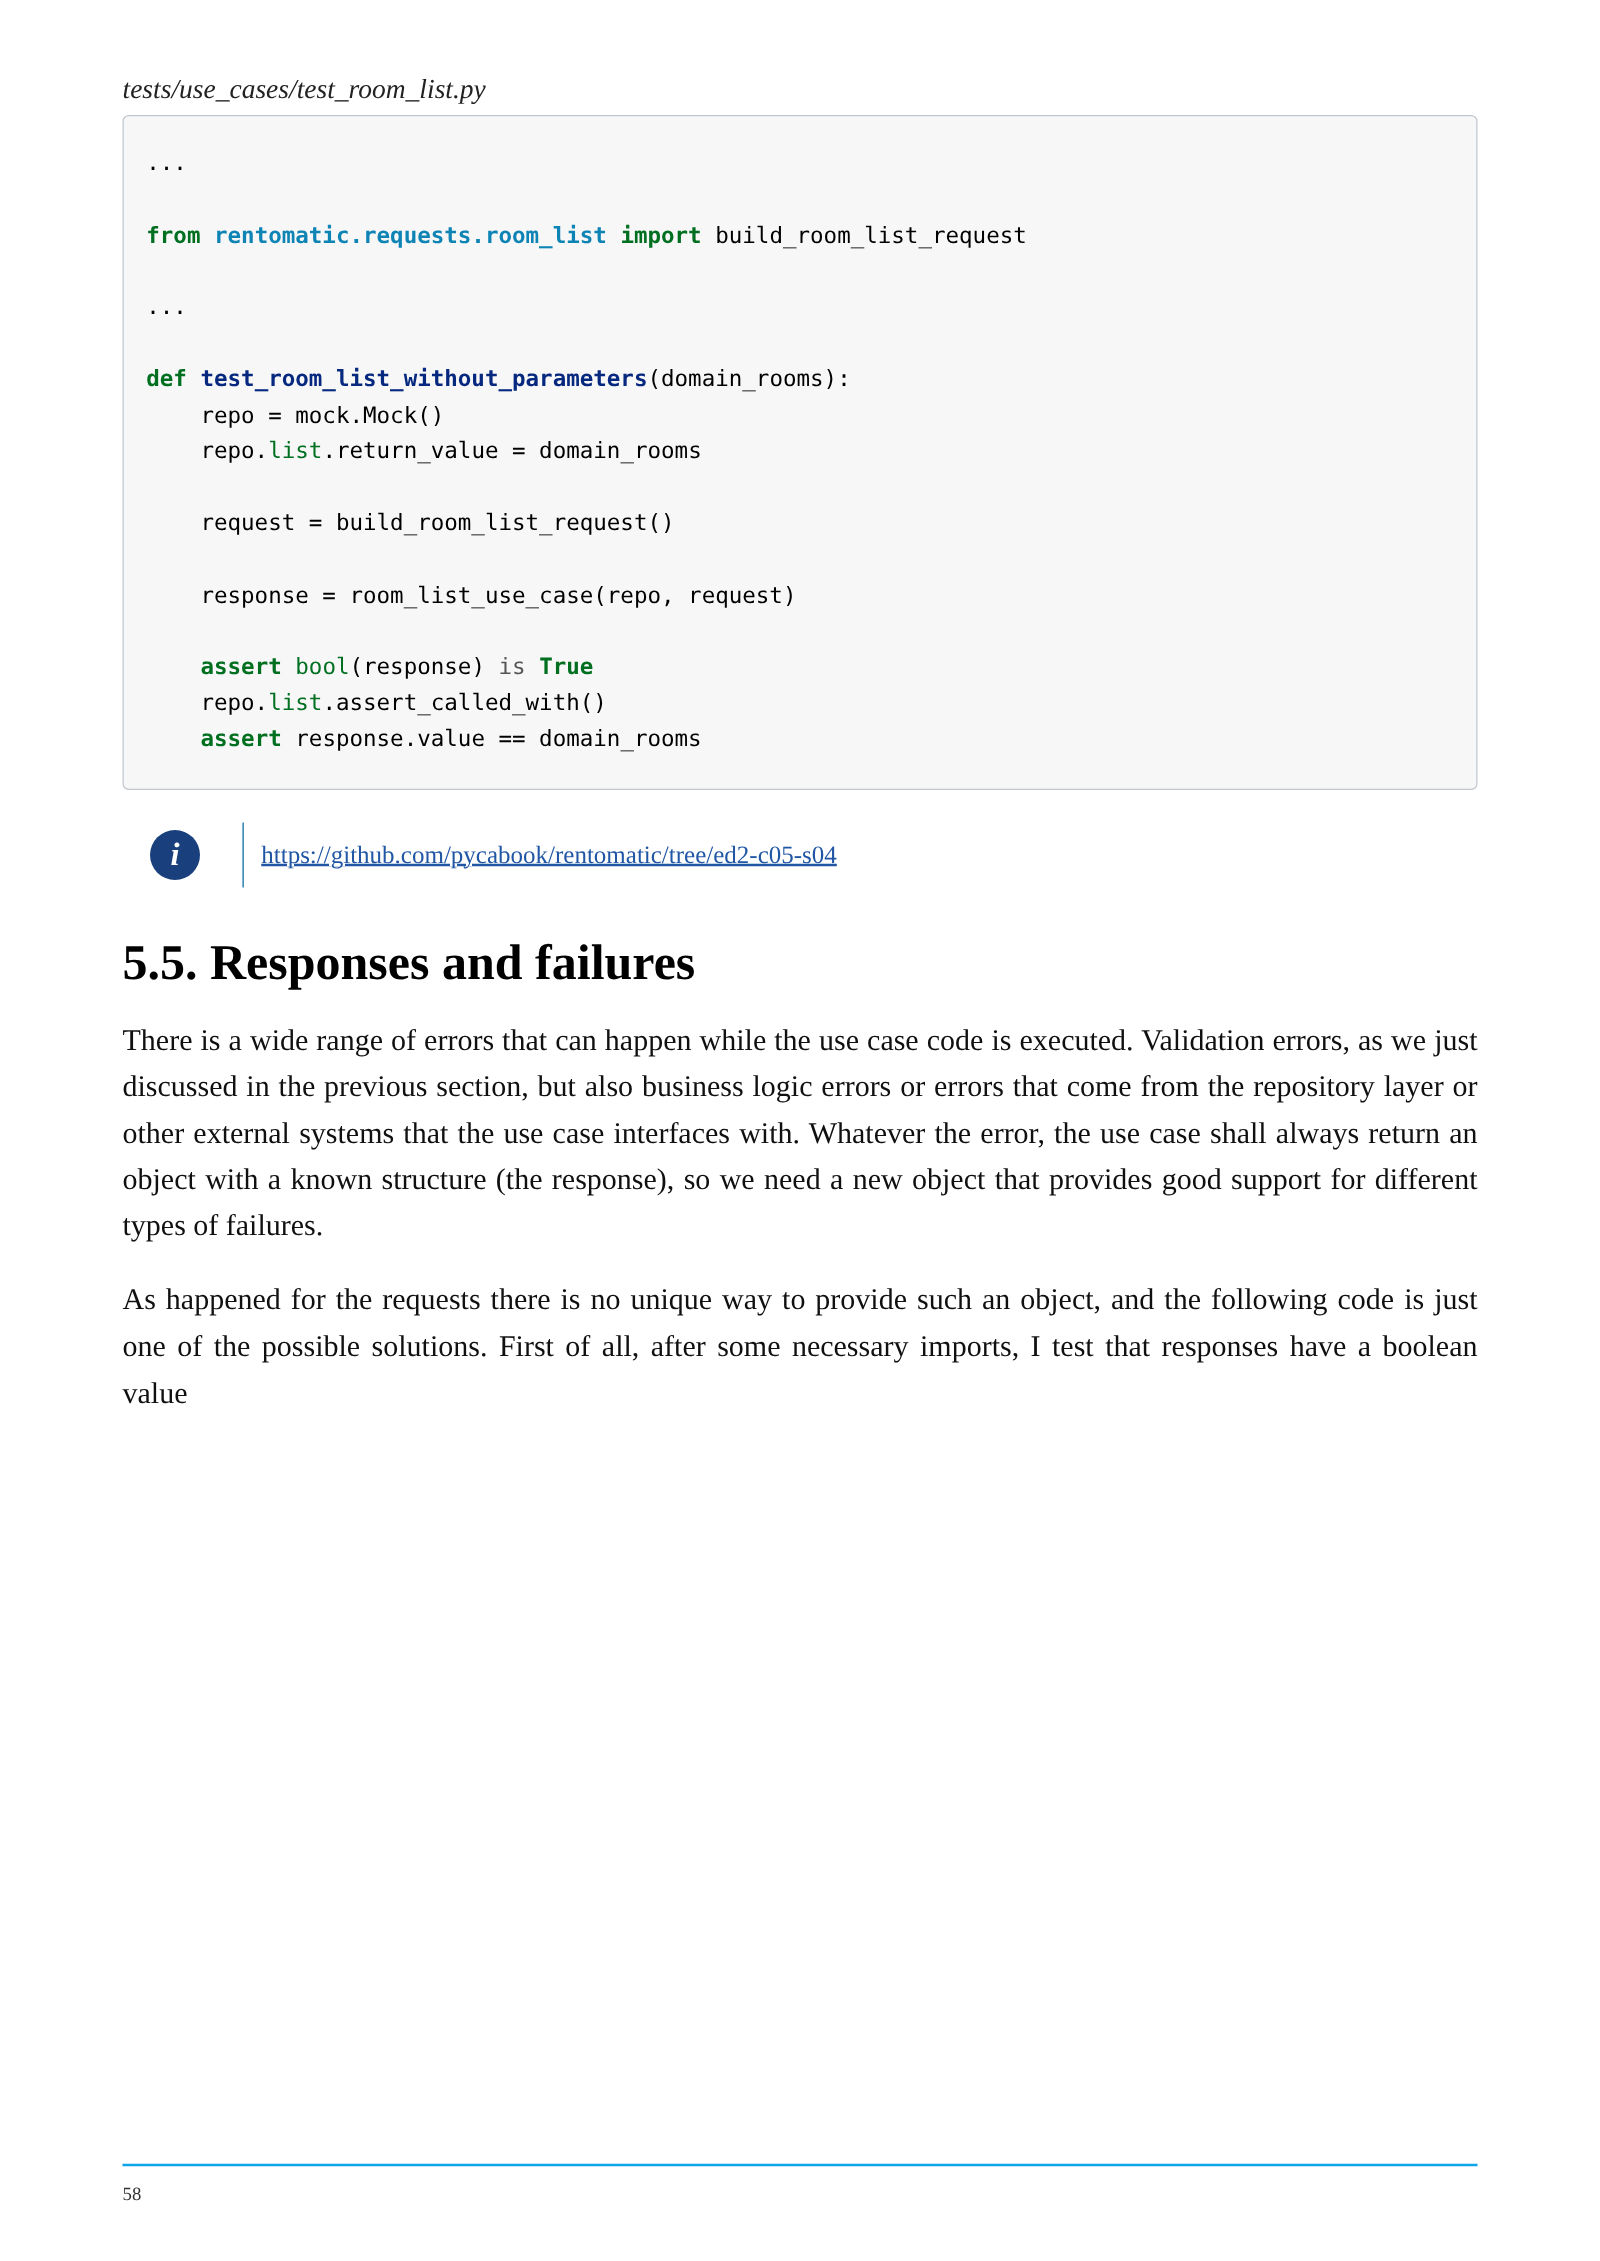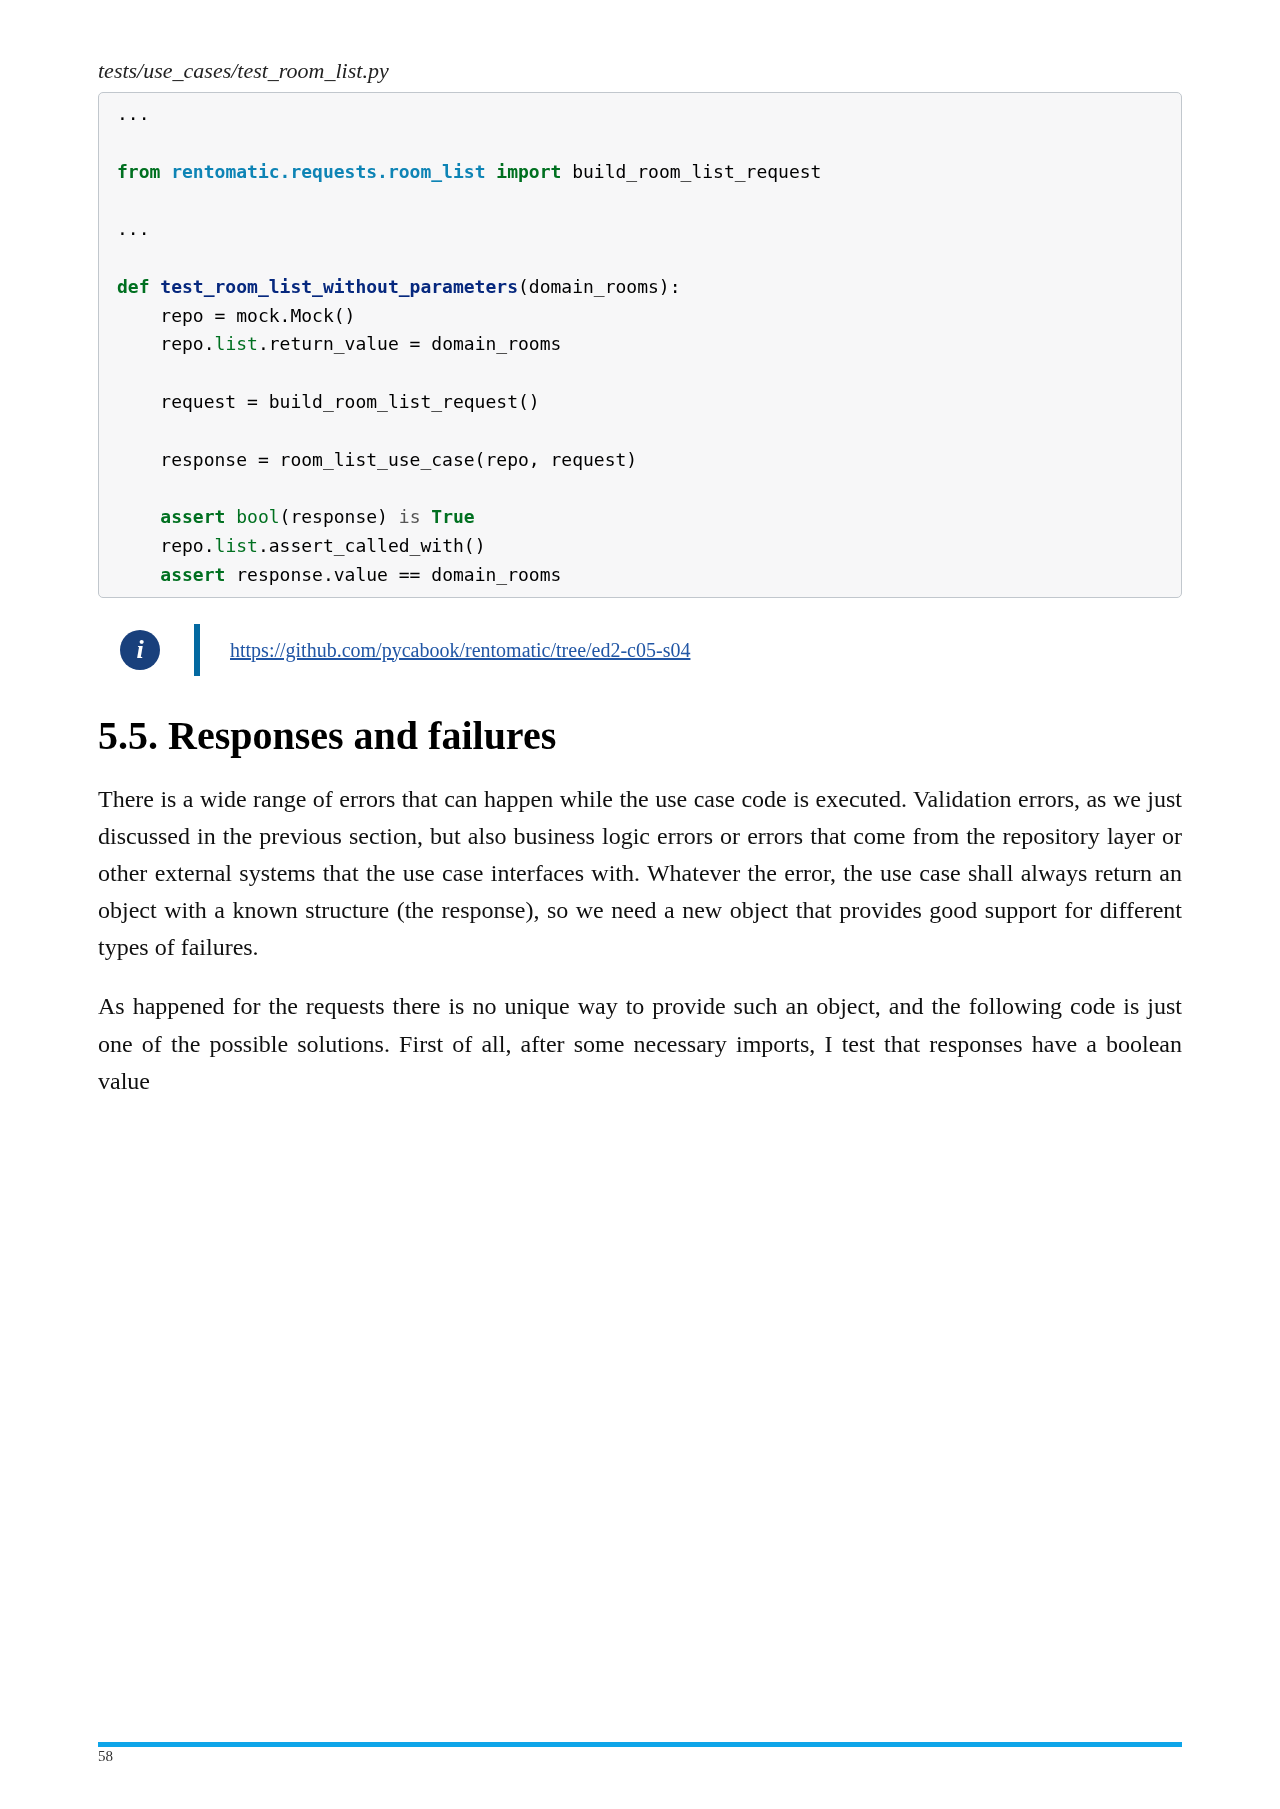--- a/index.html
+++ b/index.html
@@ -16,21 +16,21 @@
       font-style: italic;
       font-size: 22px;
       color: #222;
       margin-bottom: 8px;
       font-family: Georgia, serif;
     }
     .code-block {
       background: #f7f7f8;
       border: 1px solid #c1c7cd;
       border-radius: 5px;
-      padding: 7px 18px;
+      padding: 24px 18px;
       font-family: 'DejaVu Sans Mono', Consolas, Monaco, monospace;
       font-size: 18px;
       line-height: 1.6;
       white-space: pre;
       margin-bottom: 26px;
       color: #000;
     }
     .kw { color: #007020; font-weight: bold; }
     .nn { color: #0e84b5; font-weight: bold; }
     .fn { color: #06287e; font-weight: bold; }
@@ -51,22 +51,22 @@
       align-items: center;
       justify-content: center;
       flex-shrink: 0;
       color: #fff;
       font-family: Georgia, serif;
       font-weight: bold;
       font-size: 26px;
       font-style: italic;
     }
     .admonition-content {
-      border-left: 6px solid #0369a1;
-      padding-left: 30px;
+      border-left: 1px solid #0369a1;
+      padding-left: 14px;
       line-height: 2.6;
     }
     .admonition a {
       color: #2156a5;
       text-decoration: underline;
       font-size: 20px;
     }
     h2 {
       font-size: 40px;
       font-weight: bold;
@@ -78,21 +78,22 @@
       line-height: 1.55;
       text-align: justify;
       margin-bottom: 22px;
       color: #101010;
     }
     .footer {
       position: absolute;
       bottom: 44px;
       left: 98px;
       right: 98px;
-      border-top: 5px solid #0ea5e9;
+      border-top: 2px solid #0ea5e9;
+      padding-top: 14px;
     }
     .page-num {
       font-size: 15px;
       color: #333;
     }
   </style>
 </head>
 <body>
 
 <div class="file-path">tests/use_cases/test_room_list.py</div>

